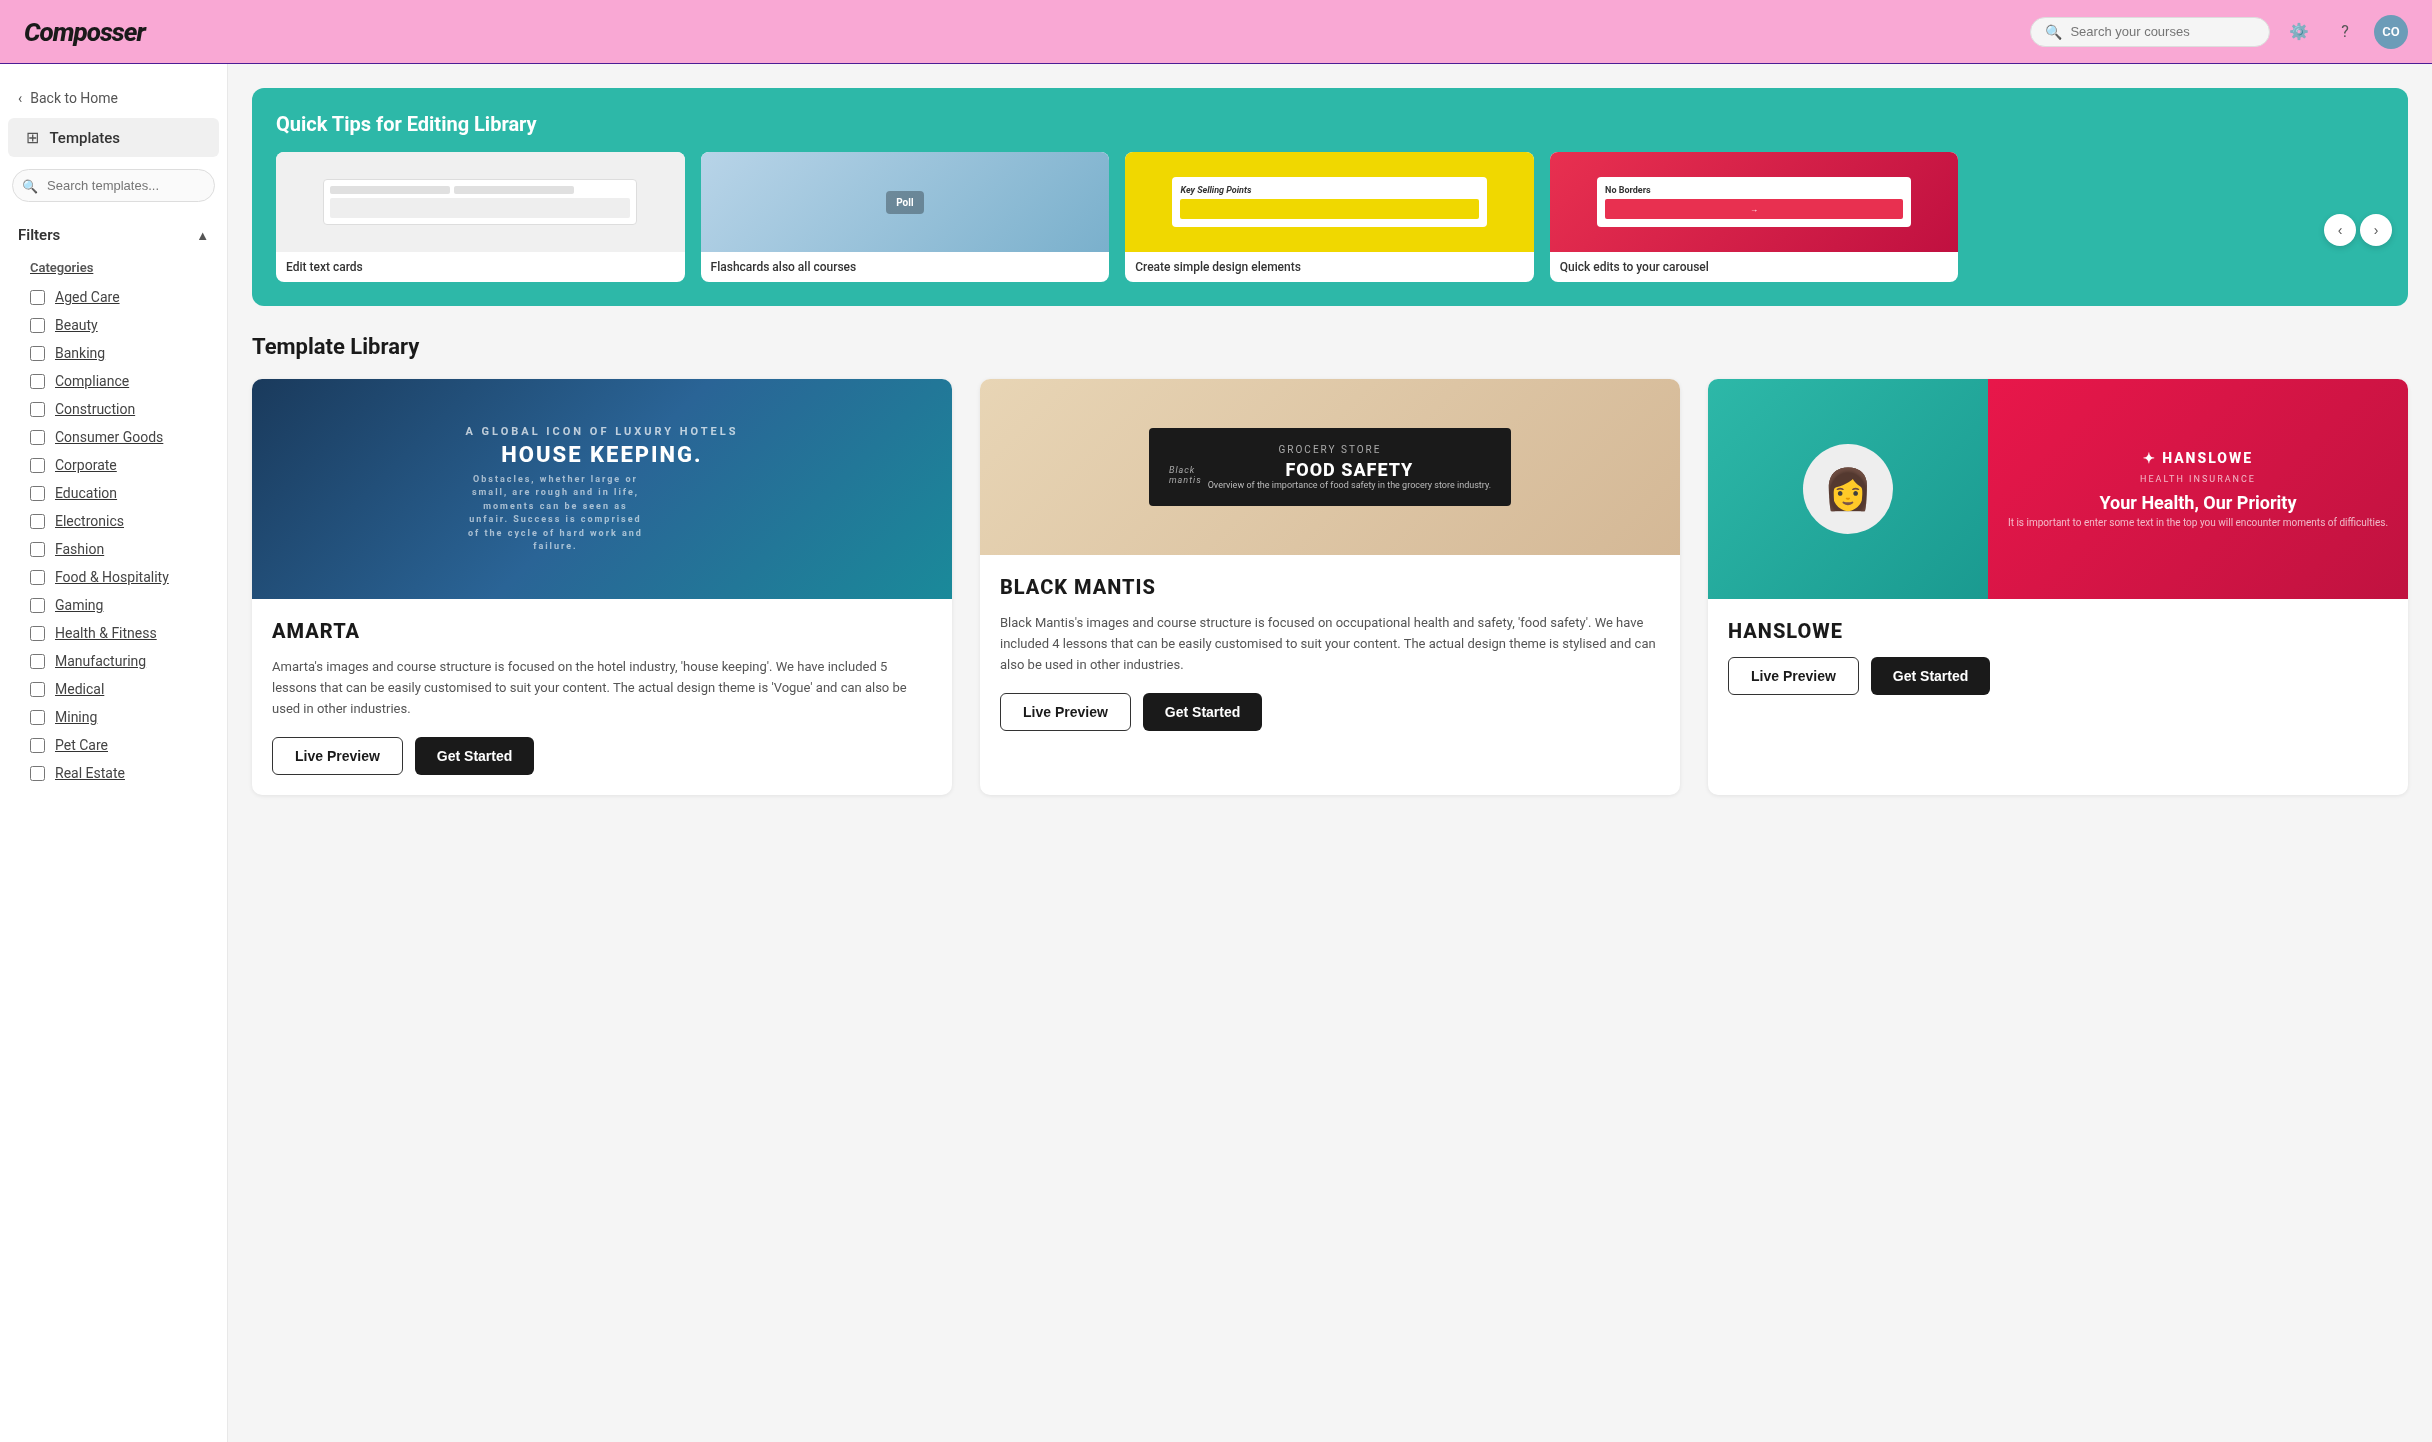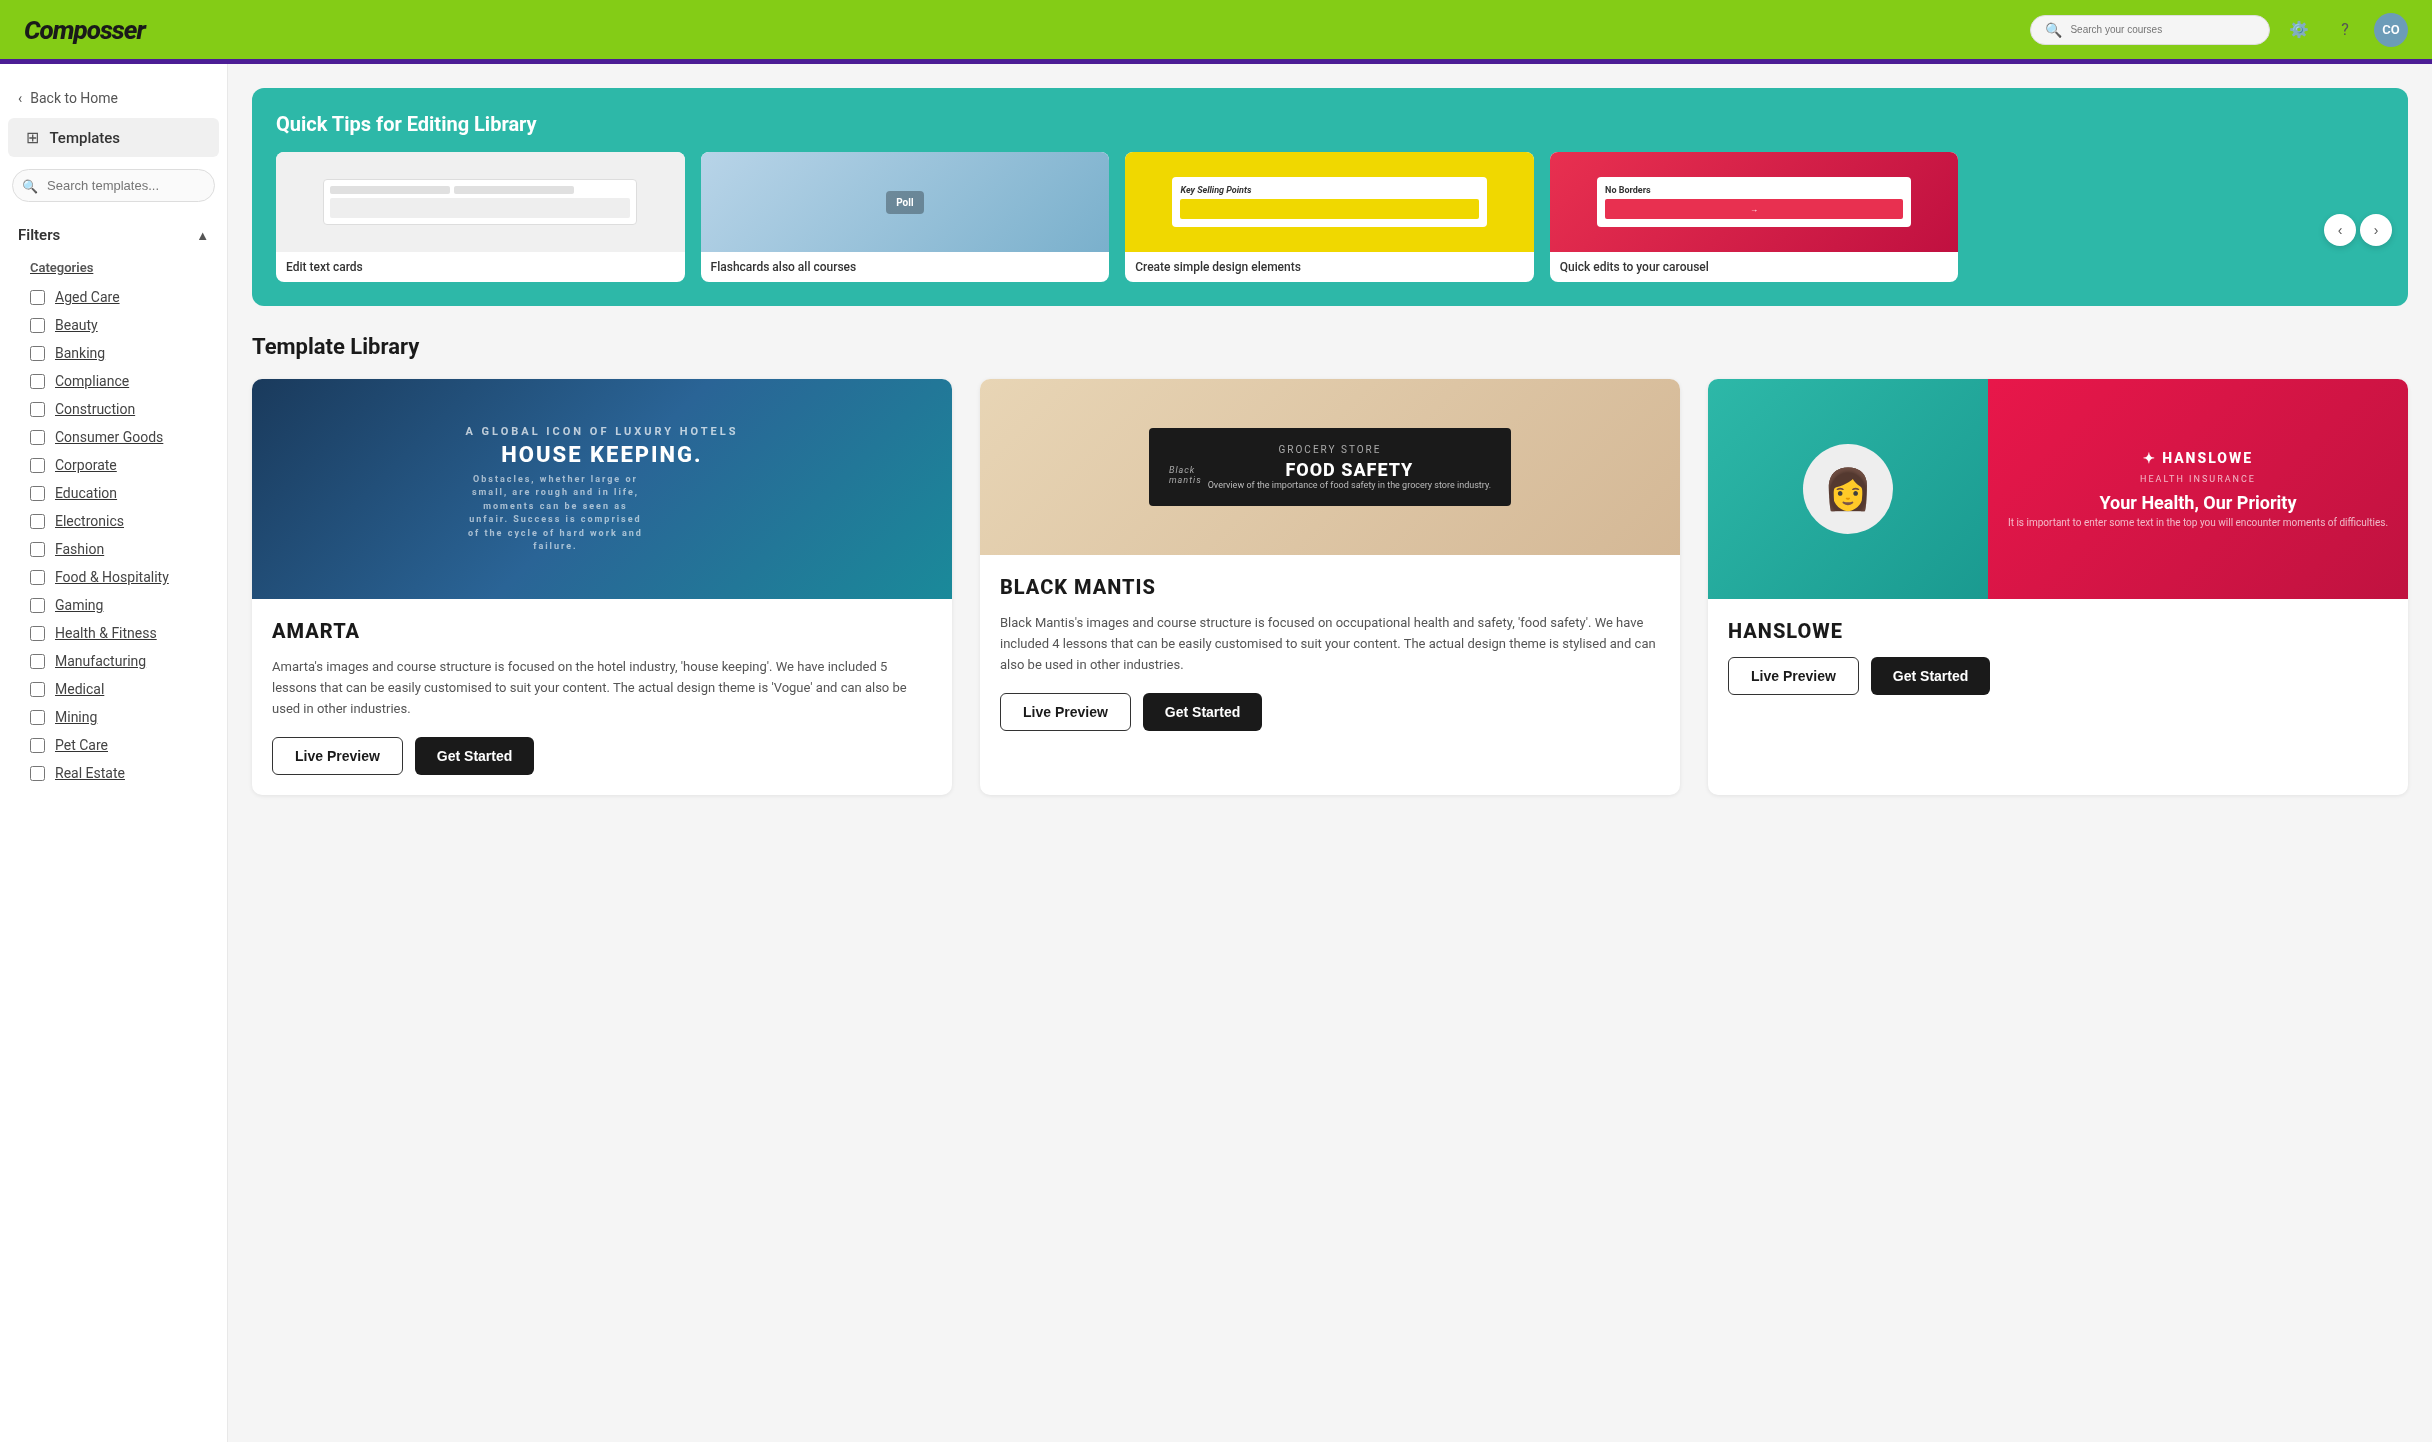--- a/index.html
+++ b/index.html
@@ -1,30 +1,30 @@
 <!DOCTYPE html>
 <html><head>
   <meta charset="utf-8">
   <style>
     * { box-sizing: border-box; margin: 0; padding: 0; }
     body { font-family: -apple-system, BlinkMacSystemFont, 'Segoe UI', Roboto, sans-serif; background: #f5f5f5; color: #333; }
 
     
     .header {
       display: flex; align-items: center; justify-content: space-between;
-      background: #84cc16; padding: 0 24px; height: 64px;
-      border-bottom: 5px solid #4c1d95; position: fixed; top: 0; left: 0; right: 0; z-index: 100;
+      background: #f9a8d4; padding: 0 24px; height: 64px;
+      border-bottom: 1px solid #4c1d95; position: fixed; top: 0; left: 0; right: 0; z-index: 100;
     }
     .logo { font-size: 26px; font-weight: 800; font-style: italic; color: #1a1a1a; letter-spacing: -1px; }
     .header-right { display: flex; align-items: center; gap: 12px; }
     .search-bar {
       display: flex; align-items: center; background: #f5f5f5; border: 1px solid #ddd;
       border-radius: 20px; padding: 6px 14px; gap: 8px; width: 240px;
     }
-    .search-bar input { border: none; background: transparent; outline: none; font-size: 10px; color: #555; width: 100%; }
+    .search-bar input { border: none; background: transparent; outline: none; font-size: 13px; color: #555; width: 100%; }
     .search-icon-small { color: #999; font-size: 14px; }
     .header-icon { width: 34px; height: 34px; border-radius: 50%; display: flex; align-items: center; justify-content: center; cursor: pointer; color: #555; font-size: 16px; }
     .avatar { width: 34px; height: 34px; border-radius: 50%; background: #6c9cb8; color: #fff; display: flex; align-items: center; justify-content: center; font-size: 13px; font-weight: 600; cursor: pointer; }
 
     
     .layout { display: flex; padding-top: 64px; min-height: 100vh; }
 
     
     .sidebar { width: 228px; min-width: 228px; background: #fff; border-right: 1px solid #e8e8e8; padding: 16px 0; height: calc(100vh - 64px); position: fixed; overflow-y: auto; }
     .sidebar-back { display: flex; align-items: center; gap: 8px; padding: 10px 18px; color: #555; font-size: 14px; cursor: pointer; }

